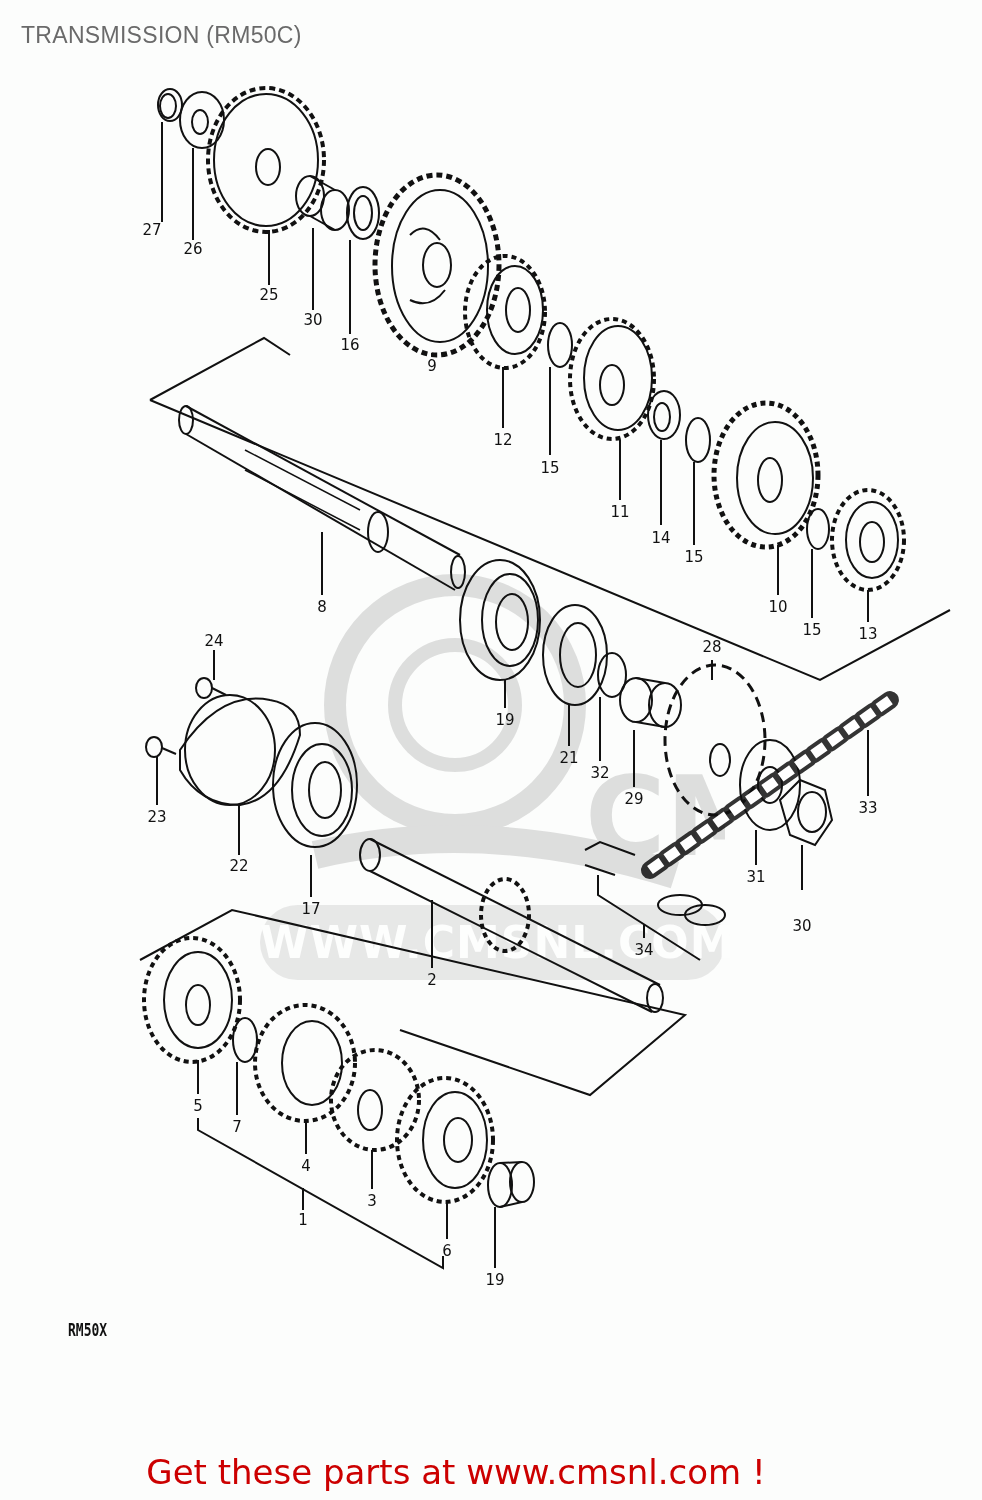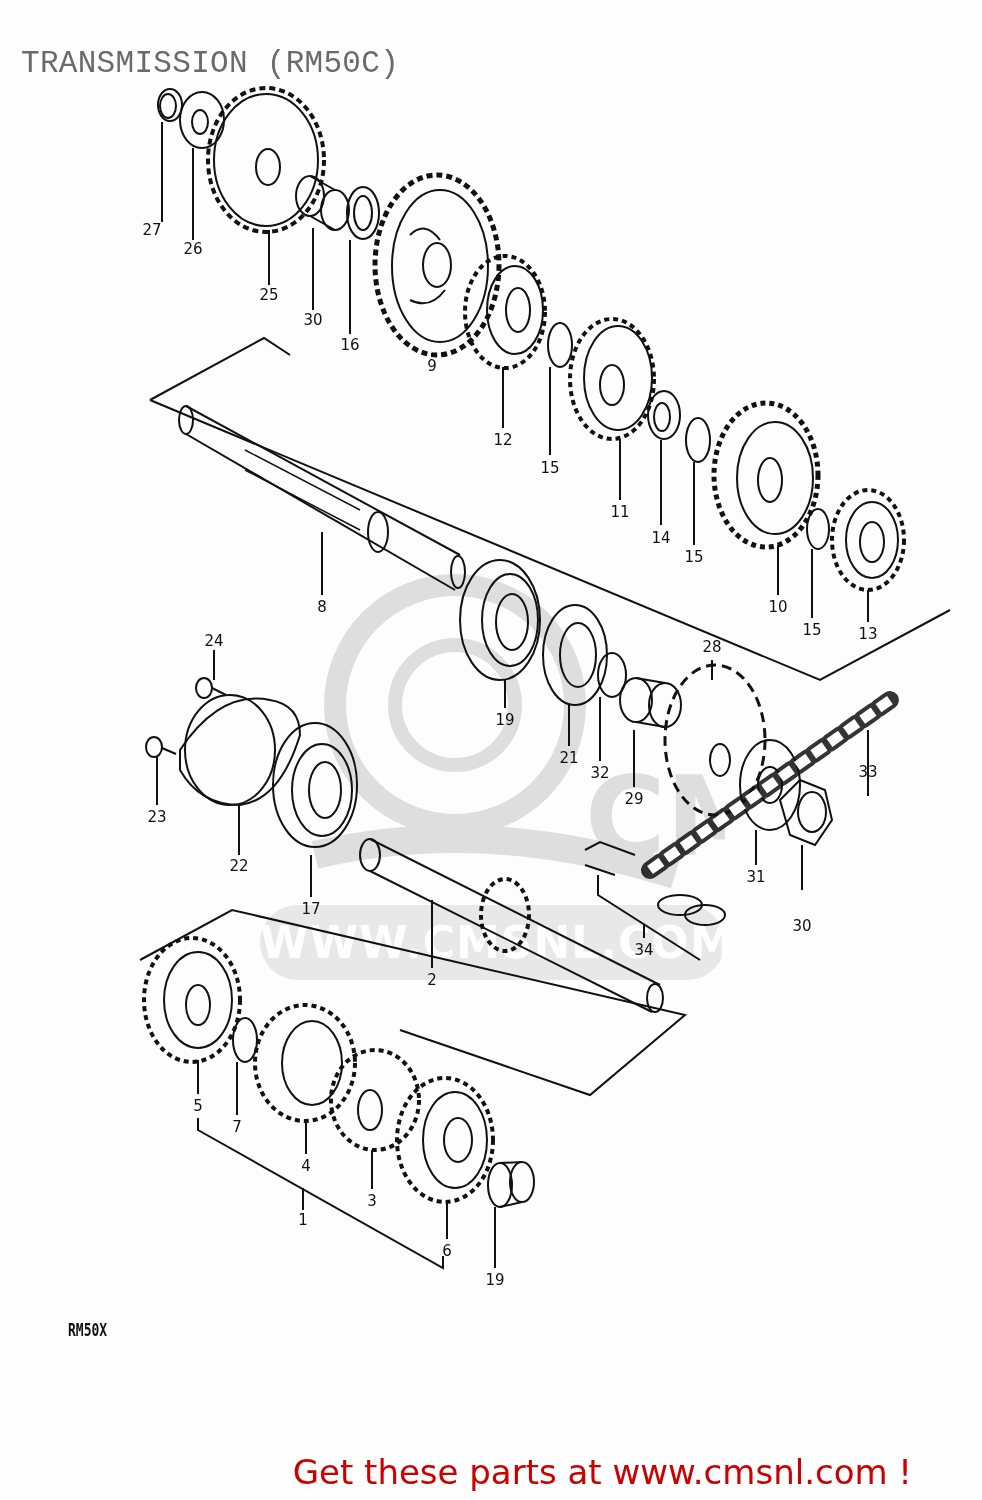--- a/index.html
+++ b/index.html
@@ -1,21 +1,21 @@
 <!DOCTYPE html>
 <html><head>
 <meta charset="utf-8">
 <style>
   html, body { margin: 0; padding: 0; background: #fcfdfc; }
   body { width: 982px; height: 1500px; position: relative; overflow: hidden; font-family: "DejaVu Sans", sans-serif; }
-  .title { position: absolute; left: 21px; top: 22px; font-size: 31px; color: #6a6a6a; letter-spacing: 0.3px; font-family: Liberation Mono, monospace; margin-top: 24px; }
+  .title { position: absolute; left: 21px; top: 22px; font-size: 23px; color: #6a6a6a; letter-spacing: 0.3px; font-family: Liberation Sans, sans-serif; }
   .diagram { position: absolute; left: 0; top: 0; width: 982px; height: 1500px; }
   .lbl { position: absolute; font-family: "DejaVu Sans", sans-serif; font-size: 15px; color: #111; transform: translate(-50%, -50%); white-space: nowrap; }
   .model { position: absolute; left: 68px; top: 1323px; font-family: "DejaVu Sans Mono", monospace; font-weight: bold; font-size: 13px; color: #111; transform: scaleY(1.3); }
-  .promo { position: absolute; left: 0; width: 912px; top: 1452px; text-align: right; font-size: 34px; color: #cc0000; font-family: "DejaVu Sans", sans-serif; }
+  .promo { position: absolute; left: 0; width: 912px; top: 1452px; text-align: center; font-size: 34px; color: #cc0000; font-family: "DejaVu Sans", sans-serif; }
   .watermark { position: absolute; left: 255px; top: 555px; width: 470px; height: 420px; opacity: 0.18; pointer-events: none; }
   .wm-text { position: absolute; left: 260px; top: 905px; width: 465px; height: 75px; border-radius: 38px; background: #d7d7d7; opacity: 0.55; color: #fff; font-weight: bold; font-size: 44px; text-align: center; line-height: 75px; font-family: "DejaVu Sans", sans-serif; letter-spacing: 1px; }
 </style>
 </head>
 <body>
 
 <div class="title">TRANSMISSION (RM50C)</div>
 
 <div class="wm-text">WWW.CMSNL.COM</div>
 <svg class="watermark" viewBox="0 0 470 420">
@@ -298,21 +298,21 @@
   <div class="lbl" style="left:868px;top:634px">13</div>
   <div class="lbl" style="left:322px;top:607px">8</div>
   <div class="lbl" style="left:712px;top:647px">28</div>
   <div class="lbl" style="left:214px;top:641px">24</div>
   <div class="lbl" style="left:505px;top:720px">19</div>
   <div class="lbl" style="left:569px;top:758px">21</div>
   <div class="lbl" style="left:600px;top:773px">32</div>
   <div class="lbl" style="left:634px;top:799px">29</div>
   <div class="lbl" style="left:157px;top:817px">23</div>
   <div class="lbl" style="left:239px;top:866px">22</div>
-  <div class="lbl" style="left:868px;top:772px">33</div>
+  <div class="lbl" style="left:868px;top:808px">33</div>
   <div class="lbl" style="left:756px;top:877px">31</div>
   <div class="lbl" style="left:802px;top:926px">30</div>
   <div class="lbl" style="left:311px;top:909px">17</div>
   <div class="lbl" style="left:644px;top:950px">34</div>
   <div class="lbl" style="left:432px;top:980px">2</div>
   <div class="lbl" style="left:198px;top:1106px">5</div>
   <div class="lbl" style="left:237px;top:1127px">7</div>
   <div class="lbl" style="left:306px;top:1166px">4</div>
   <div class="lbl" style="left:372px;top:1201px">3</div>
   <div class="lbl" style="left:303px;top:1220px">1</div>

